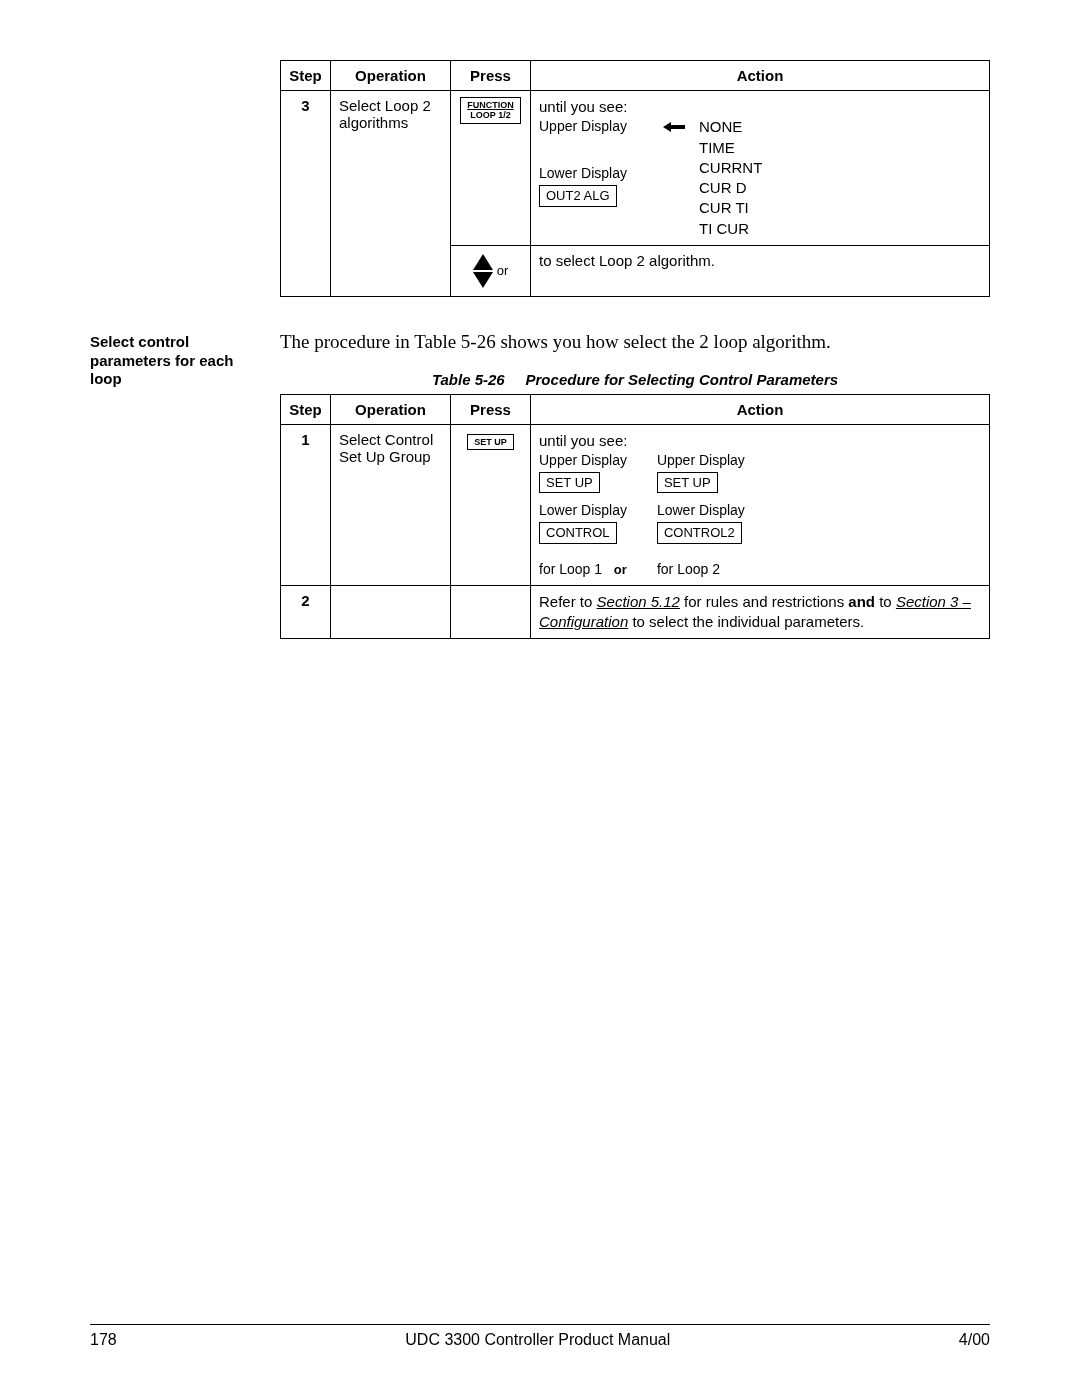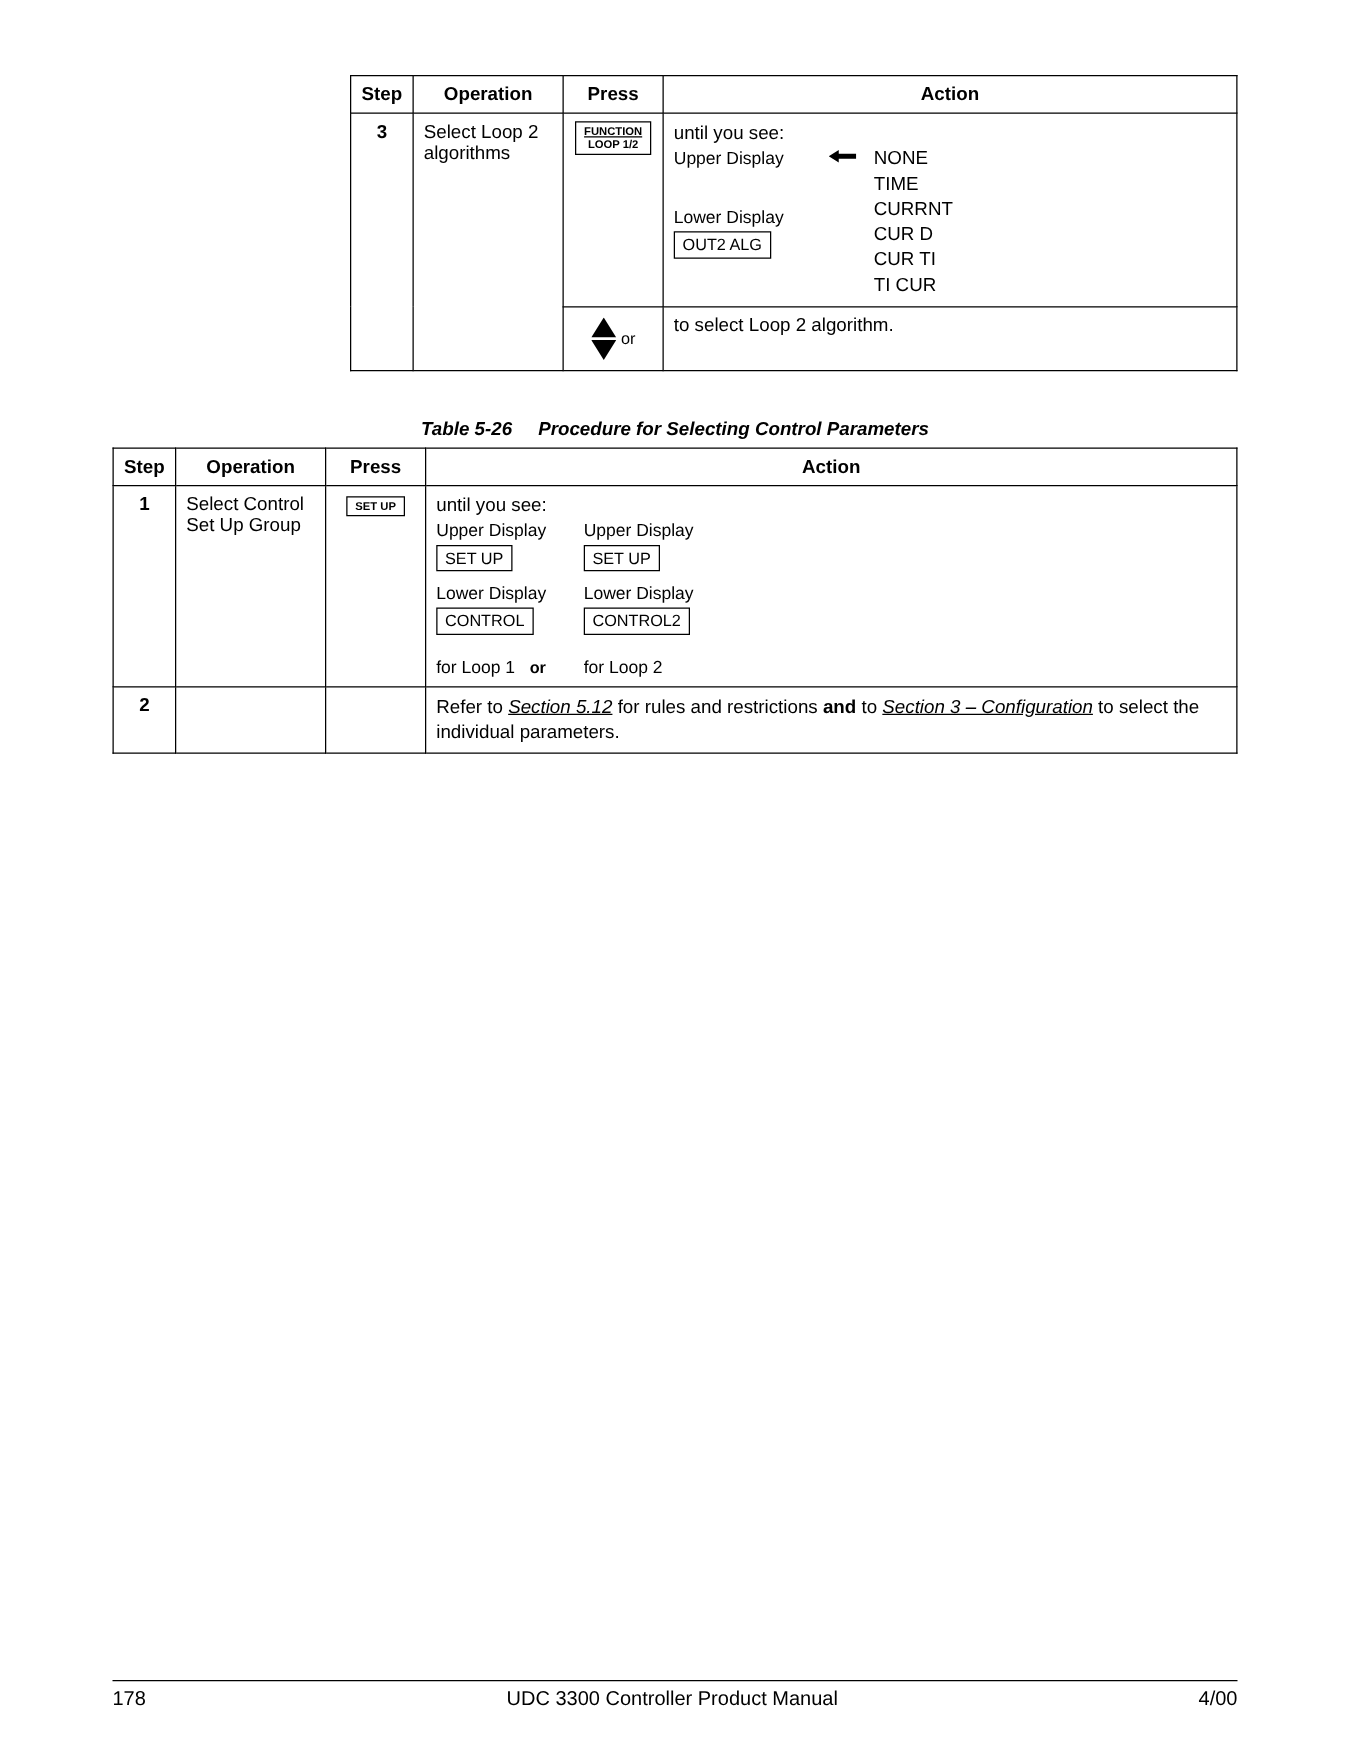--- a/index.html
+++ b/index.html
@@ -110,21 +110,21 @@
   }
   .loop-label { font-size: 14px; margin-top: 16px; }
   .or-small { font-weight: bold; font-size: 13px; }
   .ref-line { font-size: 15px; line-height: 1.35; }
   .ref-line .ital { font-style: italic; text-decoration: underline; }
   .ref-line .bold { font-weight: bold; }
   .footer {
     position: absolute;
     left: 90px;
     right: 90px;
-    bottom: 28px;
+    bottom: 48px;
     border-top: 1px solid #000;
     padding-top: 6px;
     display: flex;
     justify-content: space-between;
     font-size: 16px;
   }
   .pointer-glyph {
     display: inline-block;
     vertical-align: middle;
   }
@@ -206,21 +206,25 @@
             <span class="or-label">or</span>
           </div>
         </td>
         <td>to select Loop 2 algorithm.</td>
       </tr>
     </tbody>
       </table>
   </div>
 
   <div class="content-wrap" style="margin-top:30px;">
+    <div class="sidebar">
+      <div class="margin-note">Select control parameters for each loop</div>
+    </div>
     <div class="main">
+      <p class="intro-para">The procedure in Table 5-26 shows you how select the 2 loop algorithm.</p>
 
       <div class="table-caption">
         <span>Table 5-26</span>
         &nbsp;&nbsp;&nbsp;
         <span>Procedure for Selecting Control Parameters</span>
       </div>
 
       <table class="proc">
         <colgroup>
           <col class="col-step">

